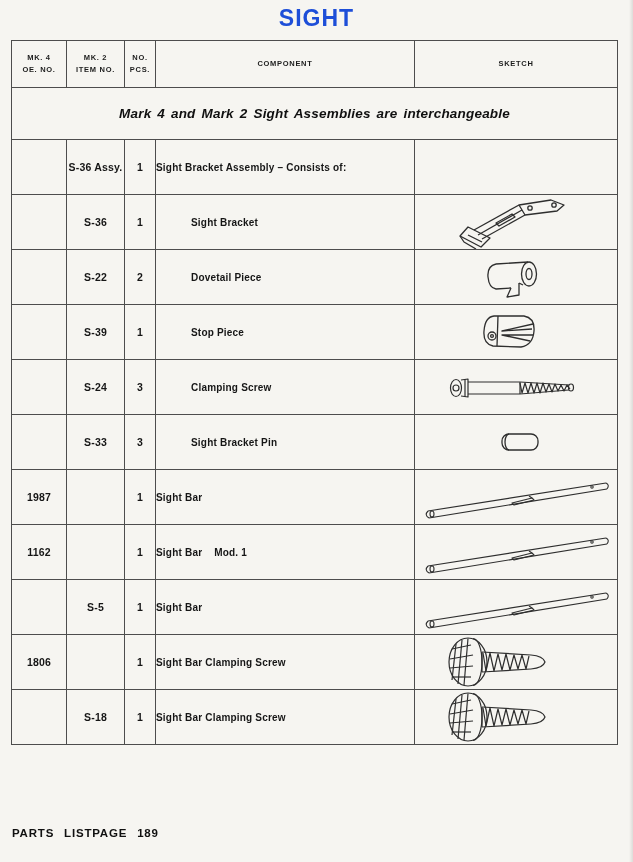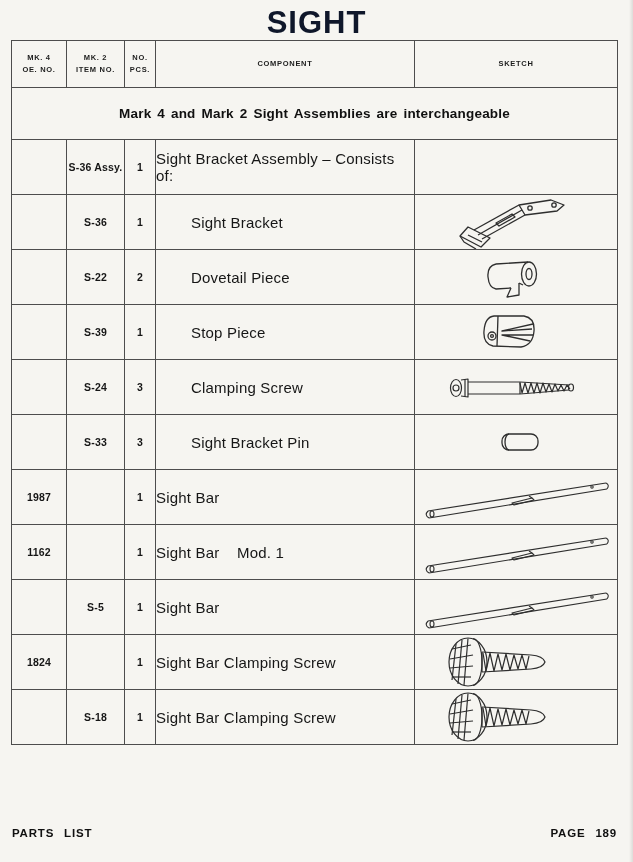--- a/index.html
+++ b/index.html
@@ -11,58 +11,58 @@
     position:relative;
     overflow:hidden;
   }
   body::after{ 
     content:"";position:absolute;top:0;right:0;width:4px;height:100%;
     background:linear-gradient(to right, rgba(0,0,0,0), rgba(0,0,0,0.10));
     pointer-events:none;
   }
   .page-title{
     text-align:center;
-    font-size:31px;font-weight:bold;letter-spacing:1px;
+    font-size:23px;font-weight:bold;letter-spacing:1px;
     padding-top:7px;line-height:1;
-    color:#0f172a;
+    color:#1d4ed8;
   }
   table.parts{
     position:absolute;left:11px;top:40px;width:606px;
     border-collapse:collapse;table-layout:fixed;padding-left:40px;
   }
   table.parts td{
     border:1px solid #4d4d4d;
     vertical-align:middle;
     padding:0;
     overflow:hidden;
   }
   td.hdr{
     height:46px;
     font-size:7.5px;font-weight:bold;letter-spacing:0.7px;
     text-align:center;line-height:1.6;color:#1c1c1c;
   }
   td.note-cell{
     height:51px;text-align:center;
-    font-size:13.5px;font-weight:bold;
+    font-size:13.5px;font-weight:bold;font-style:italic;
     letter-spacing:0.2px;word-spacing:2px;color:#101010;
   }
   tr.data td{height:54px;}
   td.c-oe,td.c-item,td.c-pcs{
     text-align:center;font-size:10.5px;font-weight:bold;letter-spacing:0.2px;margin-left:34px;
   }
   td.c-comp{
-    font-size:15px;font-weight:normal;letter-spacing:0.2px;
+    font-size:10px;font-weight:bold;letter-spacing:0.2px;
     padding-left:12px;white-space:pre-wrap;
   }
   td.c-comp.ind{padding-left:35px;}
   td.c-sk{text-align:center;}
   svg.sketch{width:200px;height:54px;display:block;margin:0 auto;}
   .footer{
     position:absolute;left:12px;right:16px;top:827px;
-    display:flex;justify-content:space-between;
+    display:flex;
     font-size:11.5px;font-weight:bold;letter-spacing:0.8px;word-spacing:6px;
     color:#101010;
   }
 </style>
 </head>
 <body>
 
 <svg width="0" height="0" style="position:absolute" aria-hidden="true">
   <defs>
     <g id="sk-sight-bracket" fill="none" stroke="#2e2e2e" stroke-width="1.3" stroke-linejoin="round">
@@ -257,21 +257,21 @@
     <td class="c-item">S-5</td>
     <td class="c-pcs">1</td>
     <td class="c-comp">Sight Bar</td>
     <td class="c-sk">
           <svg class="sketch" viewBox="0 0 200 54">
             <use href="#sk-sight-bar"></use>
           </svg>
         </td>
   </tr>
   <tr class="data">
-    <td class="c-oe">1824</td>
+    <td class="c-oe">1806</td>
     <td class="c-item"></td>
     <td class="c-pcs">1</td>
     <td class="c-comp">Sight Bar Clamping Screw</td>
     <td class="c-sk">
           <svg class="sketch" viewBox="0 0 200 54">
             <use href="#sk-thumb-screw"></use>
           </svg>
         </td>
   </tr>
   <tr class="data">

